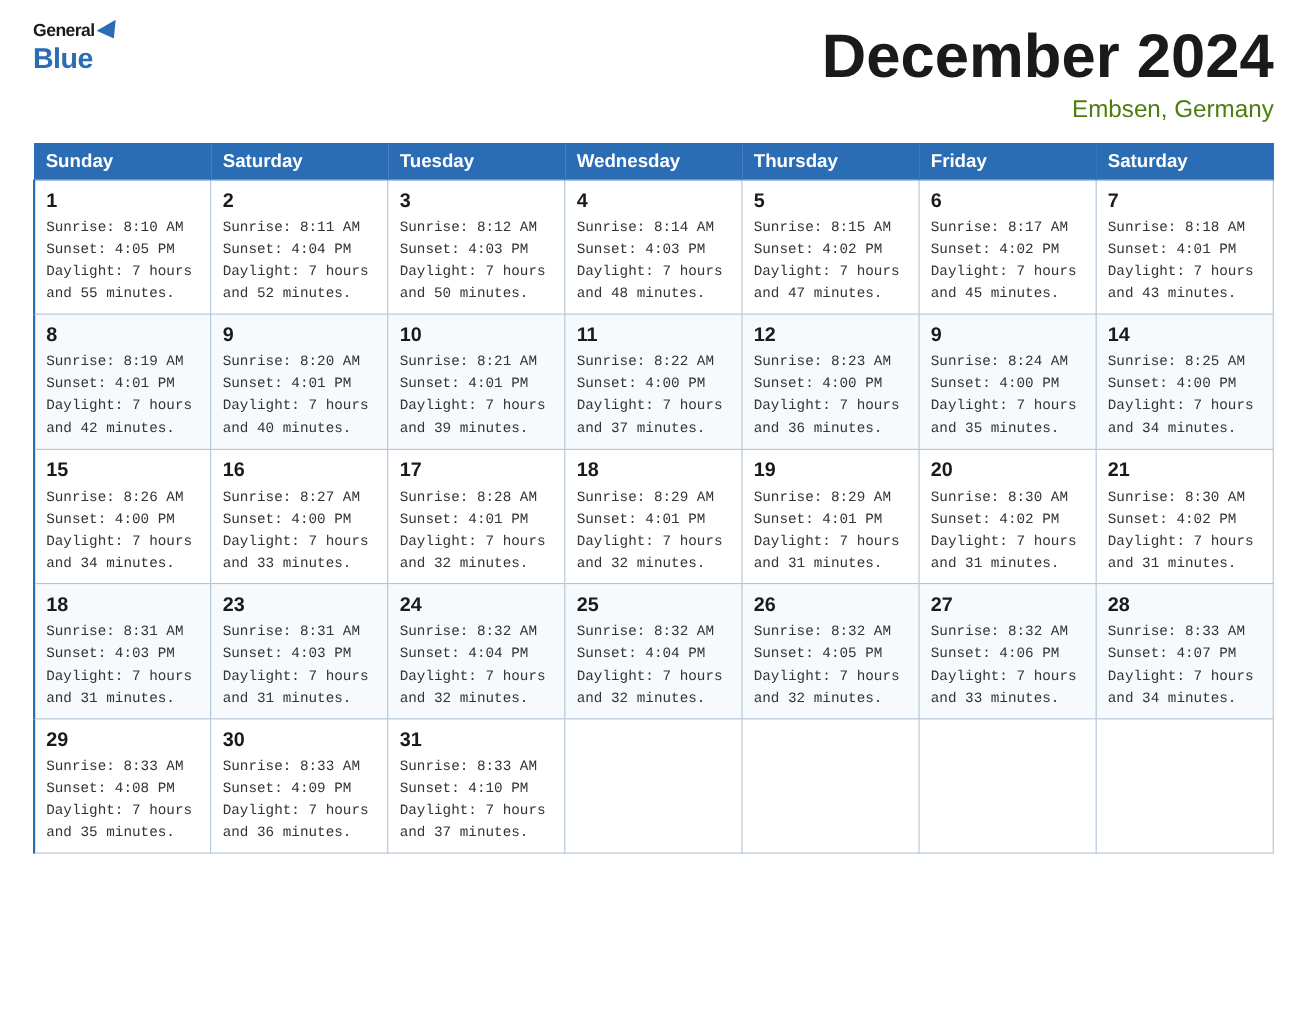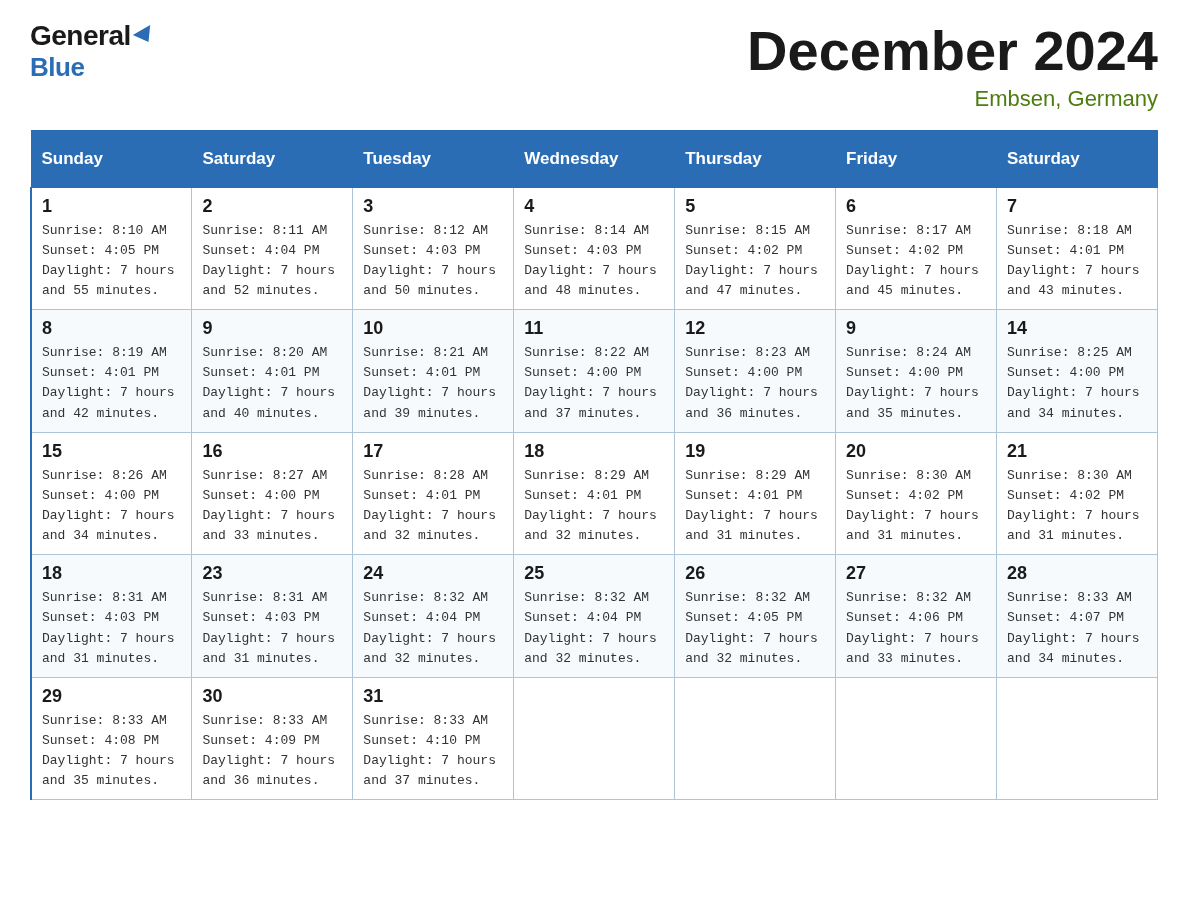--- a/index.html
+++ b/index.html
@@ -16,21 +16,21 @@
       justify-content: space-between;
       align-items: flex-start;
       margin-bottom: 18px;
     }
     .logo {
       display: flex;
       flex-direction: column;
       align-items: flex-start;
     }
     .logo-general {
-      font-size: 28px;
+      font-size: 16px;
       font-weight: bold;
       color: #1a1a1a;
       letter-spacing: -0.5px;
       text-align: center;
     }
     .logo-blue {
       font-size: 26px;
       font-weight: bold;
       color: #2a6db5;
       letter-spacing: -0.5px;
@@ -64,21 +64,21 @@
       color: #4d7c0f;
       margin-top: 4px;
     }
     table {
       width: 100%;
       border-collapse: collapse;
     }
     thead th {
       background-color: #2a6db5;
       color: #fff;
-      padding: 18px 10px;
+      padding: 6px 10px;
       font-size: 17px;
       font-weight: bold;
       text-align: left;
       border: 1px solid #2a6db5;
     }
     tbody td {
       border: 1px solid #b0c4d8;
       vertical-align: top;
       padding: 8px 10px;
       min-height: 90px;

